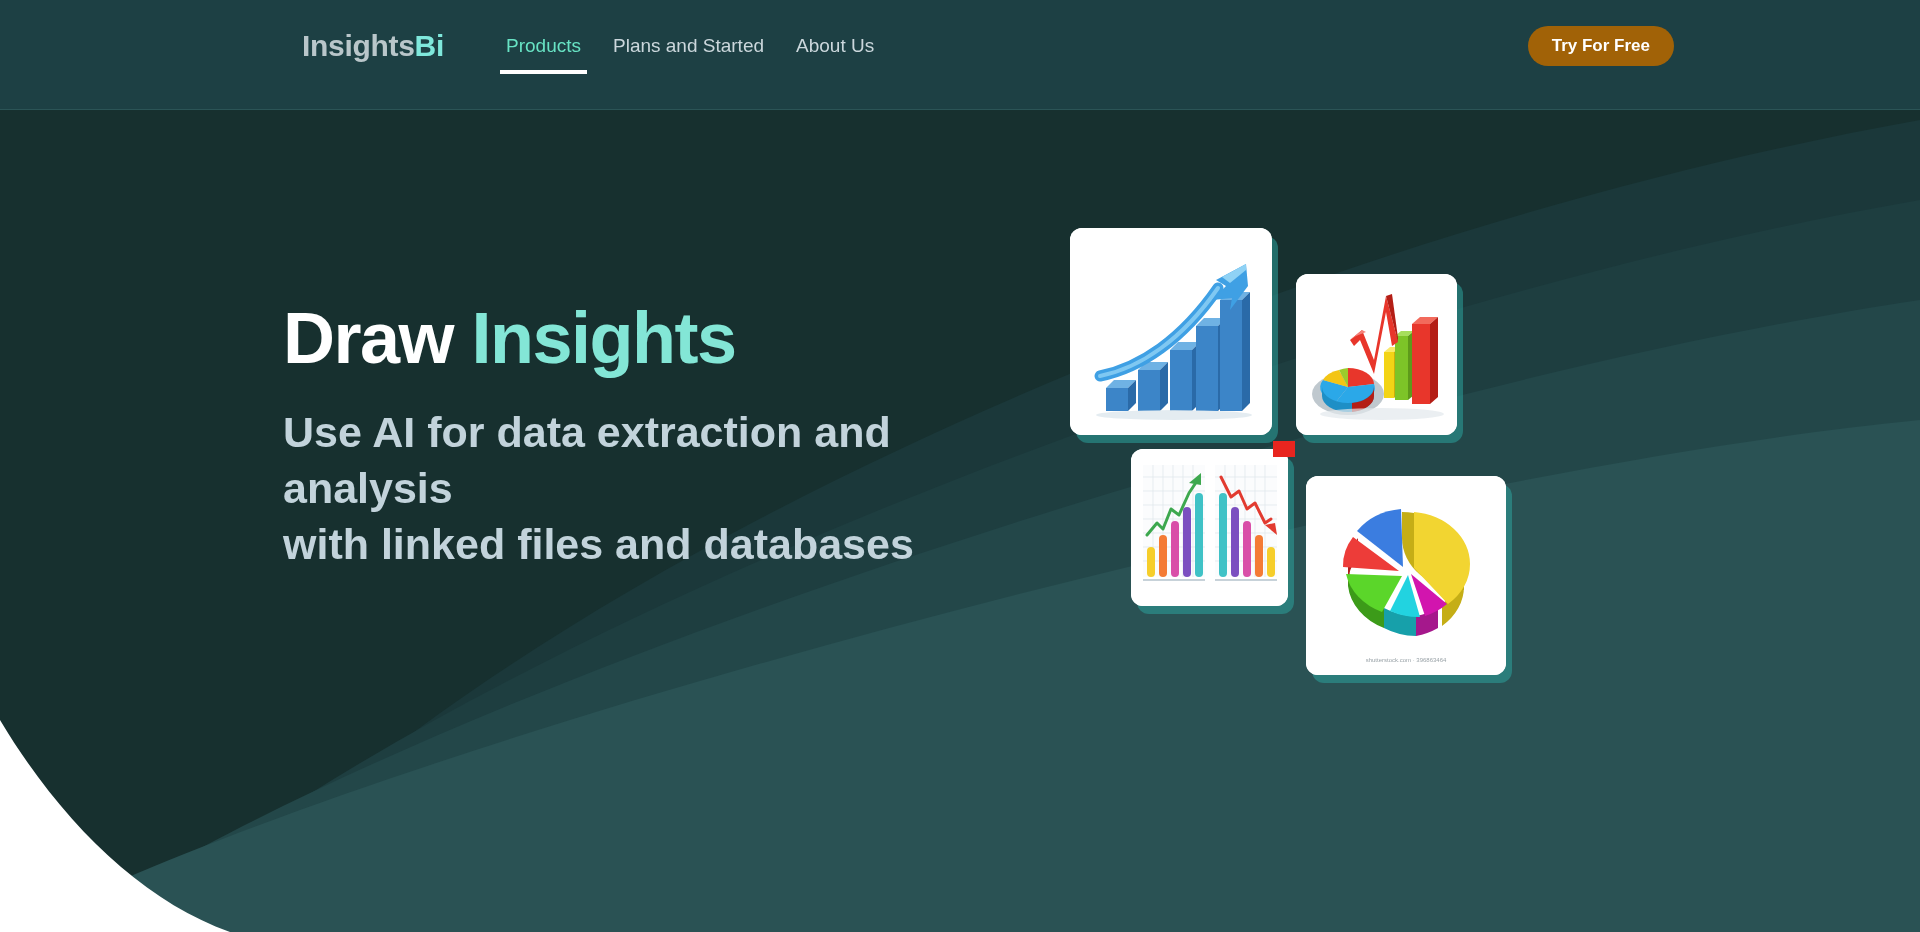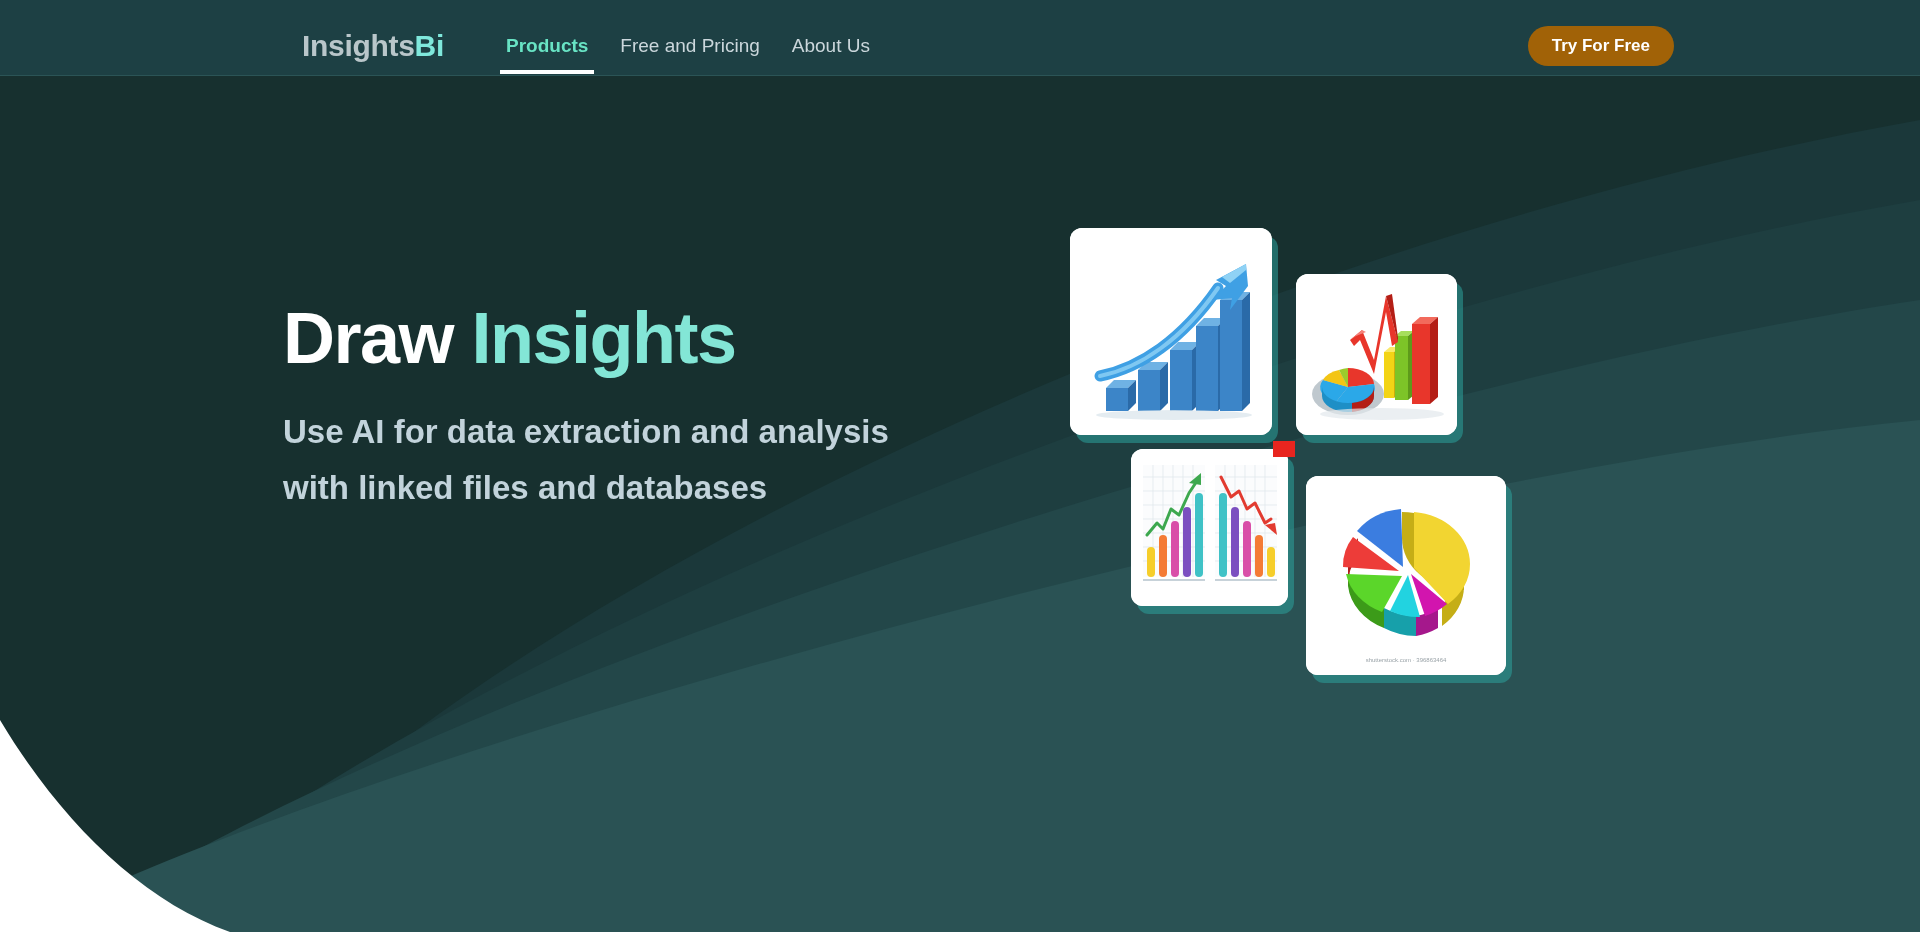--- a/index.html
+++ b/index.html
@@ -28,21 +28,21 @@
     overflow: hidden;
     pointer-events: none;
   }
   .bg-layer svg { display: block; width: 1920px; height: 932px; }
 
   
   .site-header {
     position: absolute;
     top: 0; left: 0;
     width: 1920px;
-    height: 76px;
+    height: 110px;
     background: #1D4044;
     border-bottom: 1px solid #2B5456;
     display: flex;
     align-items: center;
     z-index: 30;
   }
 
   .brand {
     position: absolute;
     left: 302px;
@@ -69,21 +69,21 @@
     position: relative;
     height: 91px;
     display: flex;
     align-items: center;
     padding: 0 16px;
     font-size: 19px;
     color: #CBD7DC;
     white-space: nowrap;
     cursor: pointer;
   }
-  .nav-item.active { color: #68E3C4; font-weight: 700; text-align: center; }
+  .nav-item.active { color: #68E3C4; font-weight: 400; text-align: center; }
   .nav-item.active::after {
     content: "";
     position: absolute;
     left: 10px; right: 10px;
     bottom: 17px;
     height: 4px;
     background: #FFFFFF;
   }
 
   .cta-header {
@@ -117,21 +117,21 @@
     font-weight: 800;
     line-height: 96px;
     letter-spacing: -1.5px;
     white-space: nowrap;
   }
   .hero-title .t-white { color: #FFFFFF; }
   .hero-title .t-accent { color: #83E6D6; }
 
   .hero-sub {
     margin-top: 18px;
-    font-size: 33px;
+    font-size: 43px;
     font-weight: 600;
     line-height: 56px;
     color: #C2D3DB;
     max-width: 680px;
   }
 
   .cta-hero {
     margin-top: 40px;
     display: inline-block;
     height: 57px;
@@ -208,21 +208,21 @@
 
     <div class="brand">
       <span class="brand-main">Insights</span><span class="brand-accent">Bi</span>
     </div>
 
     <nav class="main-nav">
       <div class="nav-item active">
         <span>Products</span>
       </div>
       <div class="nav-item">
-        <span>Free and Pricing</span>
+        <span>Plans and Started</span>
       </div>
       <div class="nav-item">
         <span>About Us</span>
       </div>
     </nav>
 
     <button class="cta-header">Try For Free</button>
   </header>
 
   <section class="hero-copy">

